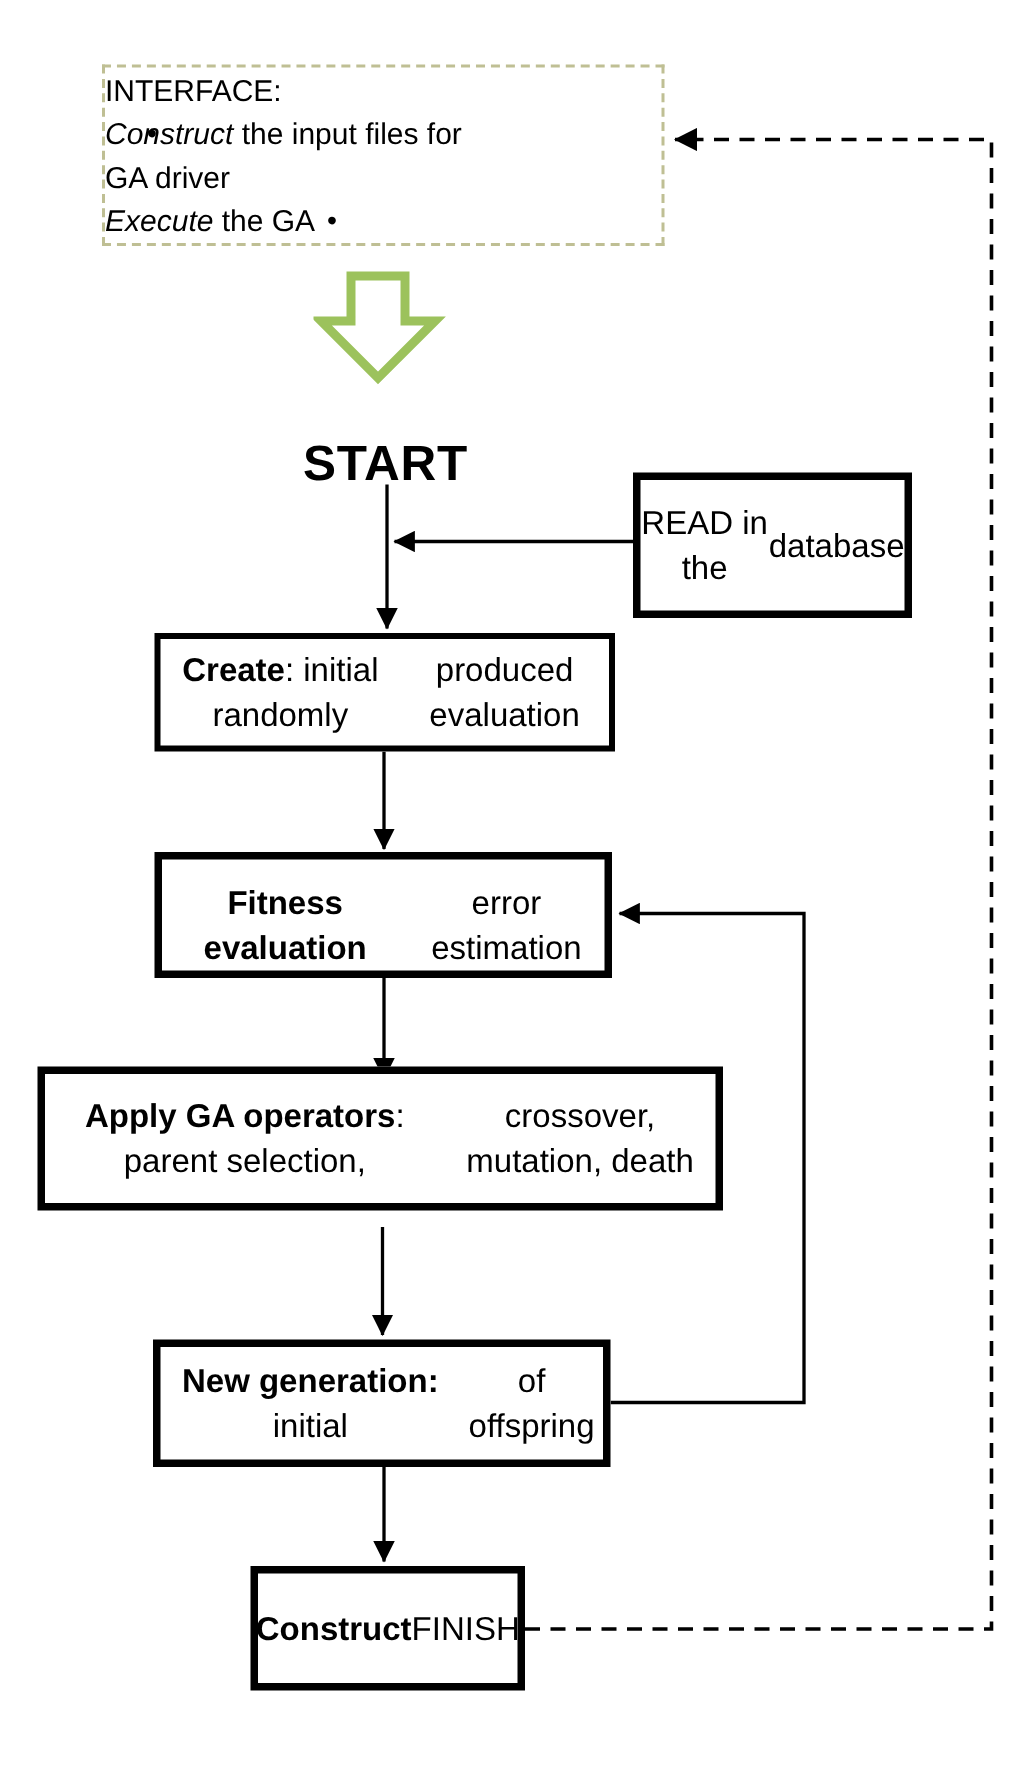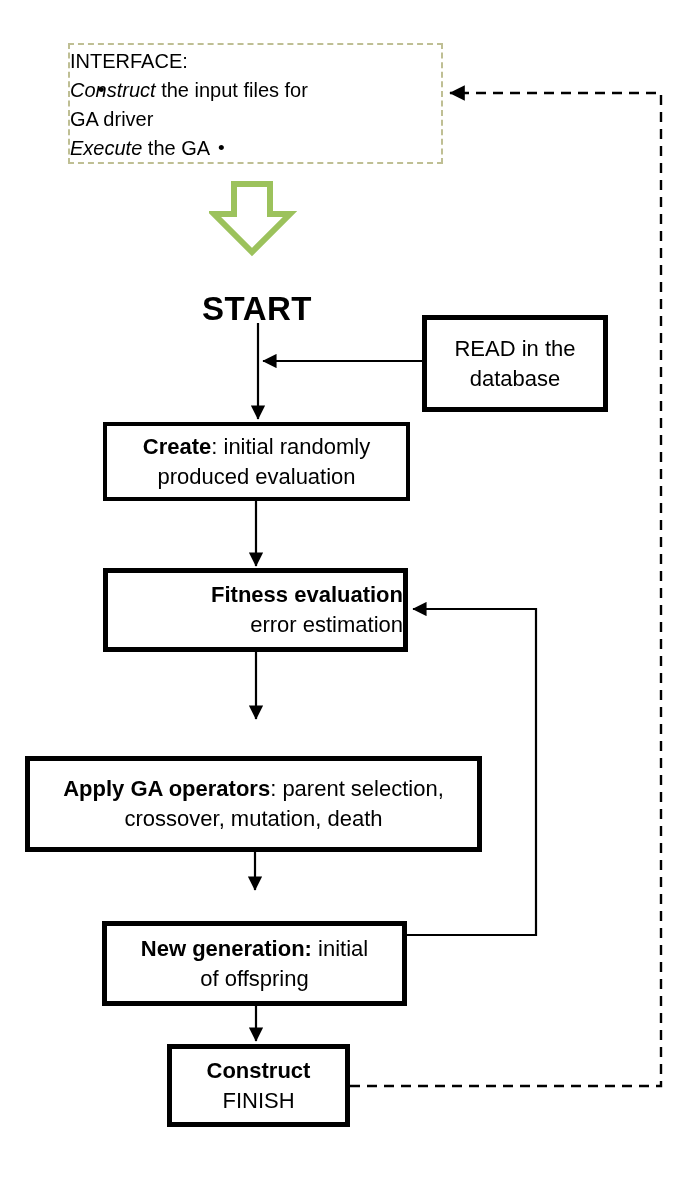--- a/index.html
+++ b/index.html
@@ -40,29 +40,29 @@
   .green-arrow polygon{fill:#ffffff;stroke:var(--green);stroke-width:6;stroke-linejoin:miter;}
   
   .start{
     position:absolute;left:177px;top:266px;width:160px;
     text-align:center;font-size:33px;font-weight:700;letter-spacing:0.5px;margin-top:24px;
   }
   
   .fbox{
     position:absolute;background:#ffffff;border:5px solid var(--ink);
     box-sizing:border-box;
-    display:flex;flex-direction:column;justify-content:center;align-items:center;
+    display:flex;flex-direction:row;justify-content:center;align-items:center;
     text-align:center;font-size:22px;line-height:30px;
   }
   .fbox .b{font-weight:700;}
   .box-read  {left:422px;top:315px;width:186px;height:97px;}
   .box-create{left:103px;top:422px;width:307px;height:79px;border-width:4px;text-align:center;}
   .box-fit   {left:103px;top:568px;width:305px;height:84px;align-items:flex-end;}
-  .box-apply {left:25px; top:756px;width:457px;height:96px;}
-  .box-newgen{left:102px;top:893px;width:305px;height:85px;margin-top:28px;}
+  .box-apply {left:25px; top:711px;width:457px;height:96px;}
+  .box-newgen{left:102px;top:893px;width:305px;height:85px;}
   .box-adapt {left:167px;top:1044px;width:183px;height:83px;}
 </style>
 </head>
 <body>
 
 <div id="canvas">
 
   <svg id="lines" viewBox="0 0 683 1191" xmlns="http://www.w3.org/2000/svg">
     <defs>
       <marker id="ah" viewBox="0 0 10 10" refX="9.5" refY="5" markerWidth="6.5" markerHeight="6.5" orient="auto">

